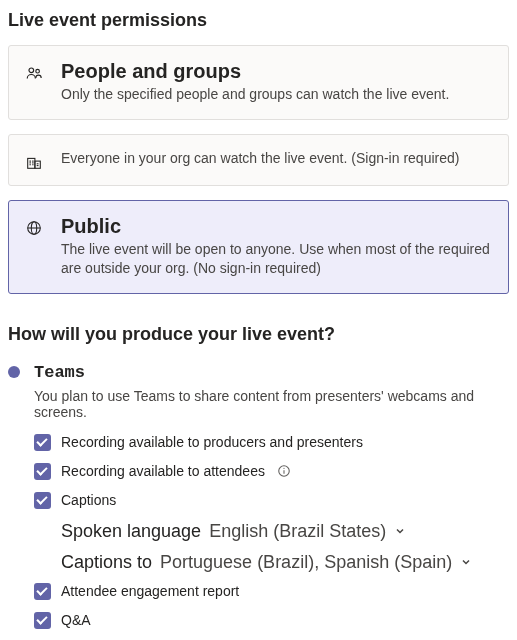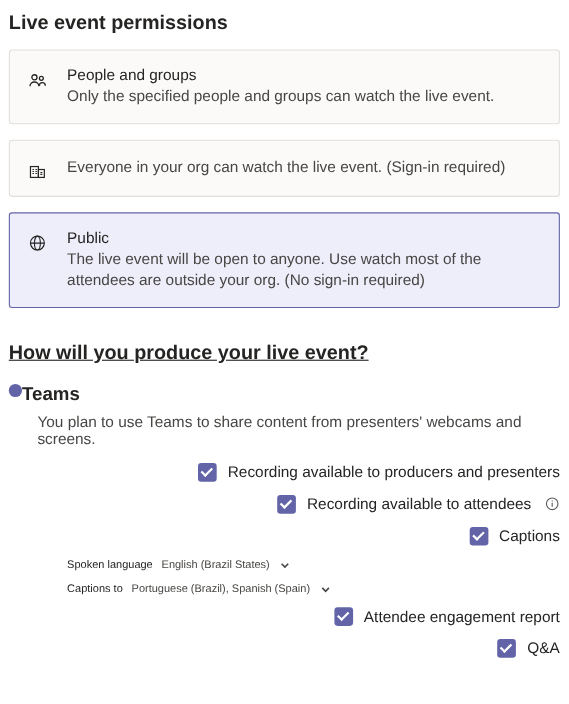--- a/index.html
+++ b/index.html
@@ -44,43 +44,43 @@
   }
   .option .icon {
     flex: 0 0 20px;
     margin-top: 4px;
     color: var(--text-primary);
   }
   .option .text {
     flex: 1;
   }
   .opt-title {
-    font-weight: 400;
-    font-size: 14px;
+    font-weight: 700;
+    font-size: 20px;
     margin-bottom: 2px;
     color: var(--text-primary);
   }
   .opt-desc {
     font-size: 14px;
     color: var(--text-secondary);
     line-height: 1.4;
   }
 
   
   .produce-heading {
     font-size: 18px;
     font-weight: 700;
     margin: 30px 0 18px 0;
-    text-decoration: underline;
   }
   .radio-row {
     display: flex;
-    align-items: flex-start;
-    gap: 0;
+    align-items: center;
+    gap: 14px;
     margin-bottom: 6px;
+    font-family: Liberation Mono, monospace;
   }
   .radio-dot {
     width: 12px;
     height: 12px;
     border-radius: 50%;
     background: var(--accent);
     flex: 0 0 12px;
   }
   .radio-label {
     font-size: 17px;
@@ -93,21 +93,20 @@
     font-size: 14px;
     color: var(--text-secondary);
     margin-bottom: 14px;
   }
   .check-row {
     display: flex;
     align-items: center;
     gap: 10px;
     margin-bottom: 12px;
     font-size: 14px;
-    justify-content: flex-end;
   }
   .checkbox {
     width: 17px;
     height: 17px;
     border-radius: 3px;
     background: var(--accent);
     flex: 0 0 17px;
     position: relative;
   }
   .checkbox::after {
@@ -124,21 +123,21 @@
   .info-icon {
     display: inline-flex;
     margin-left: 2px;
   }
   .lang-row {
     display: flex;
     align-items: center;
     gap: 8px;
     margin-left: 27px;
     margin-bottom: 10px;
-    font-size: 10px;
+    font-size: 18px;
   }
   .lang-label { color: var(--text-primary); }
   .lang-value { color: var(--text-secondary); }
   .chev {
     display: inline-flex;
     color: var(--text-secondary);
   }
   svg { display: block; }
 </style>
 </head>
@@ -184,21 +183,21 @@
 <div class="option selected">
   <span class="icon">
     <svg width="18" height="18" viewBox="0 0 20 20" fill="none" stroke="currentColor" stroke-width="1.2">
       <circle cx="10" cy="10" r="7"></circle>
       <ellipse cx="10" cy="10" rx="3" ry="7"></ellipse>
       <line x1="3" y1="10" x2="17" y2="10"></line>
     </svg>
   </span>
   <div class="text">
     <div class="opt-title">Public</div>
-    <div class="opt-desc">The live event will be open to anyone. Use watch most of the attendees are outside your org. (No sign-in required)</div>
+    <div class="opt-desc">The live event will be open to anyone. Use when most of the required are outside your org. (No sign-in required)</div>
   </div>
 </div>
 
 <h2 class="produce-heading">How will you produce your live event?</h2>
 
 <div class="radio-row">
   <span class="radio-dot"></span>
   <span class="radio-label">Teams</span>
 </div>
 

